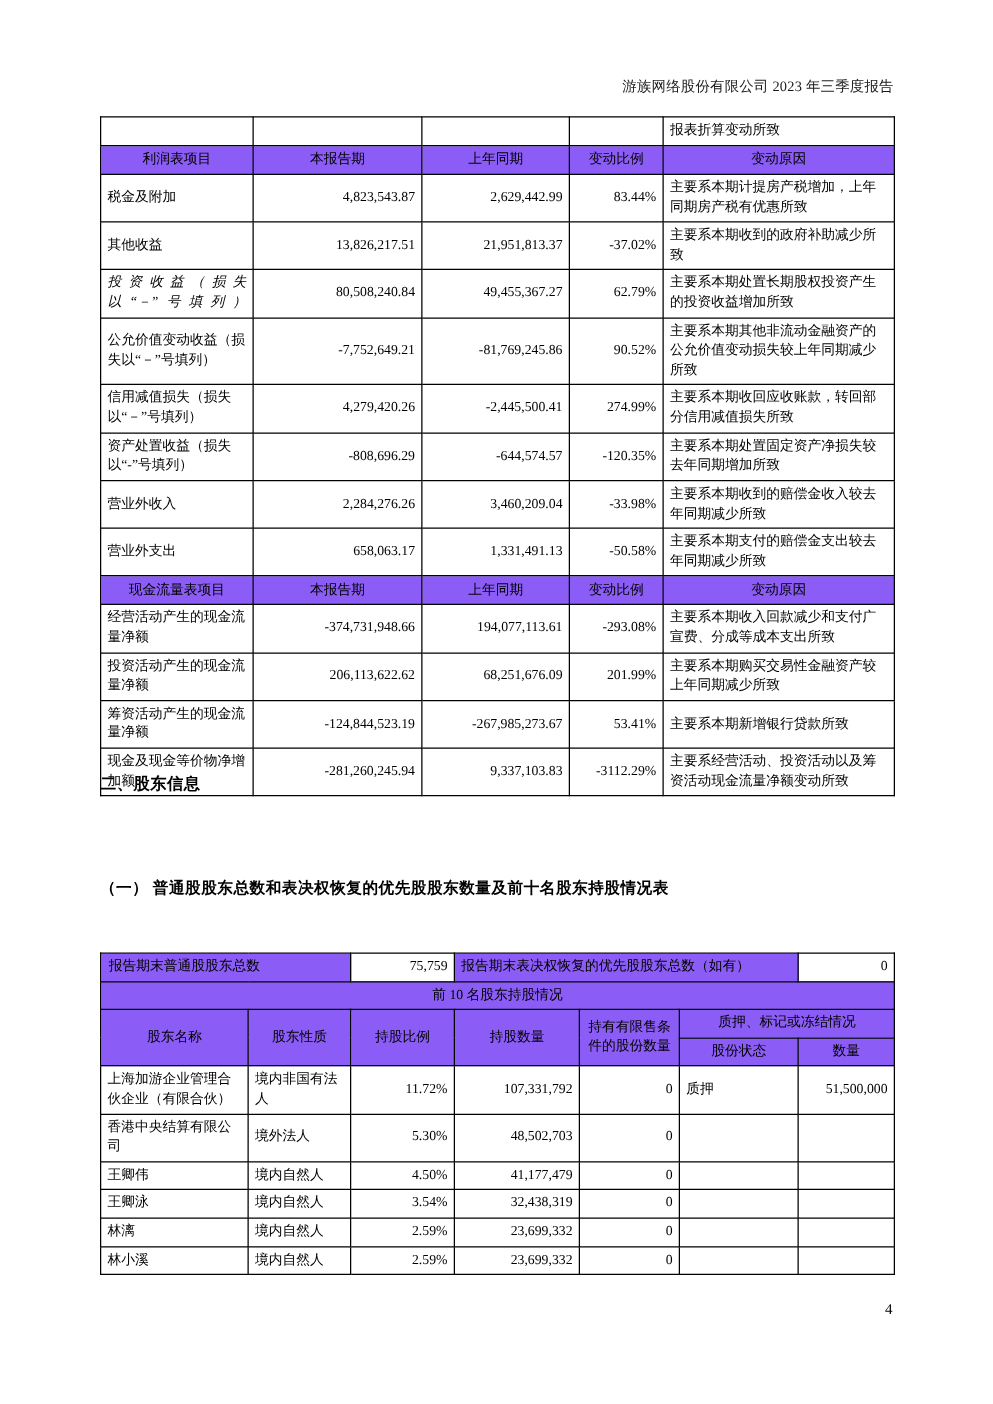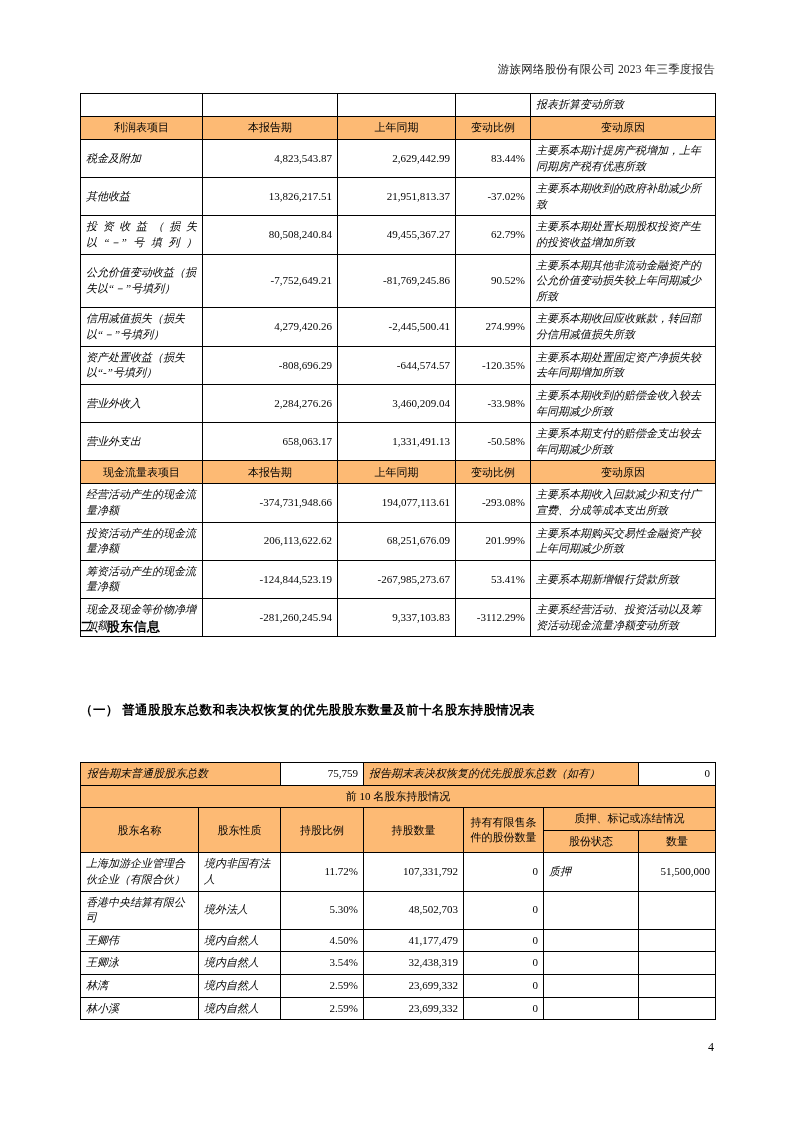--- a/index.html
+++ b/index.html
@@ -43,25 +43,25 @@
     color: #000;
   }
   table.doc-table td {
     border: 1px solid #000000;
     padding: 3px 5px;
     vertical-align: middle;
     line-height: 1.42;
     word-wrap: break-word;
   }
   .hdr {
-    background: #fdba74;
+    background: #8b5cf6;
     text-align: center;
   }
   .right  { text-align: right; }
-  .left   { text-align: left; font-style: italic; }
+  .left   { text-align: left; }
   .just {
     text-align: justify;
     text-align-last: justify;
     font-style: italic;
   }
 
   
   #tbl-variance {
     position: absolute;
     left: 80px;

